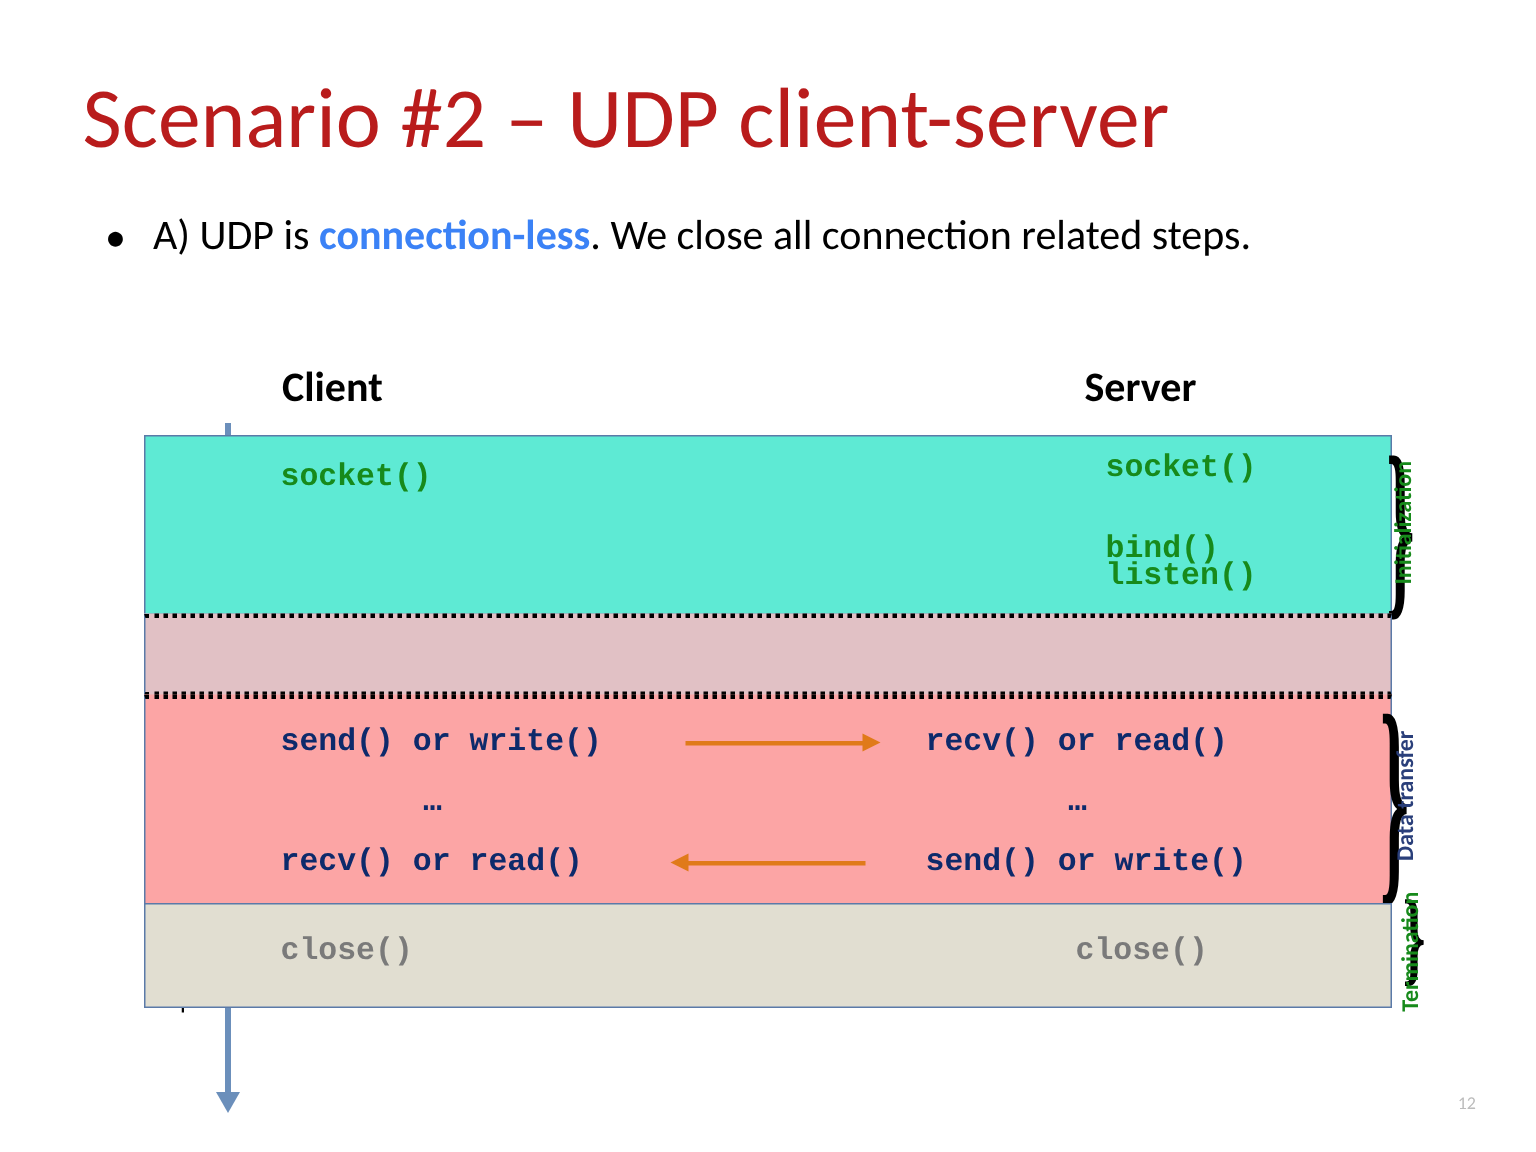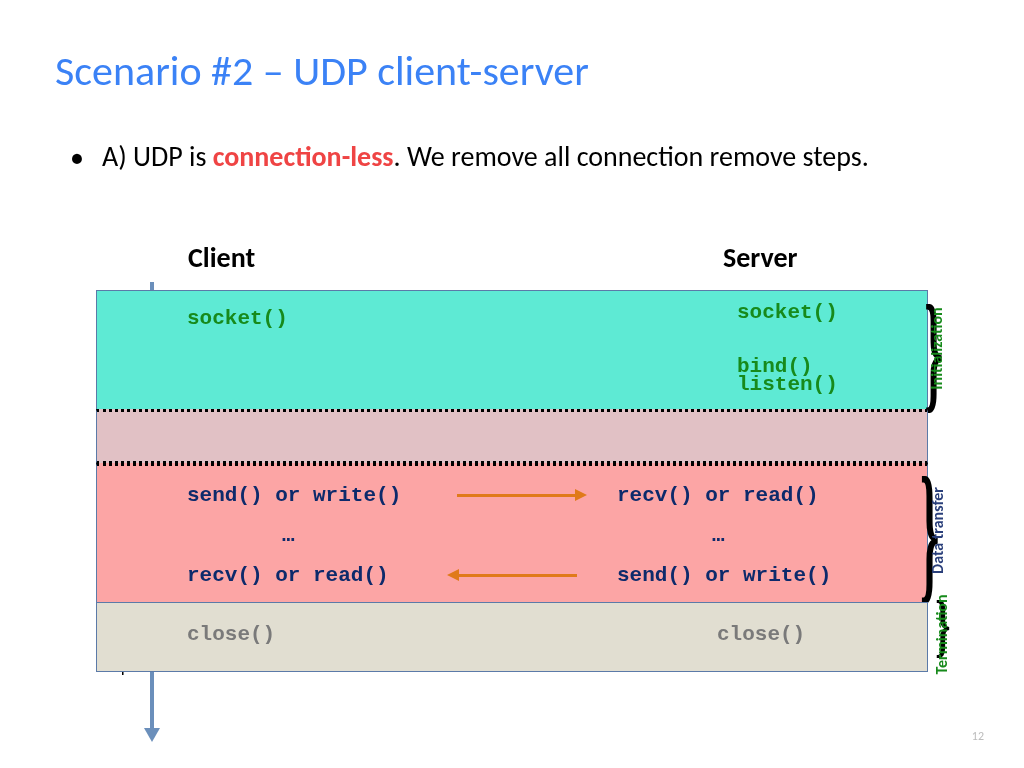--- a/index.html
+++ b/index.html
@@ -4,36 +4,36 @@
 <style>
   * { box-sizing: border-box; margin: 0; padding: 0; }
   body {
     width: 1024px; height: 768px;
     background: #fff;
     font-family: Calibri, Arial, sans-serif;
     position: relative;
     overflow: hidden;
   }
   .title {
-    color: #3b82f6;
-    font-size: 42px;
+    color: #b91c1c;
+    font-size: 57px;
     font-weight: 400;
     position: absolute;
     left: 55px; top: 45px;
   }
   .bullet-row {
     position: absolute;
     left: 70px; top: 140px;
     width: 880px;
     display: flex;
     font-size: 28px;
   }
   .bullet-row .dot { margin-right: 18px; margin-left: 0; }
   .bullet-row .txt { line-height: 1.2; }
-  .em-red { color: #ef4444; font-weight: 700; }
+  .em-red { color: #3b82f6; font-weight: 700; }
   .col-headers {
     position: absolute; top: 240px; left: 0; width: 1024px;
     font-size: 28px; font-weight: 700;
   }
   .col-headers .client { position: absolute; left: 188px; }
   .col-headers .server { position: absolute; left: 723px; }
 
   .phases { position: absolute; left: 96px; top: 290px; width: 832px; }
   .phase {
     border: 1px solid #5b7aa8;
@@ -112,21 +112,21 @@
   }
 </style>
 </head>
 <body>
 
 <h1 class="title">Scenario #2 – UDP client-server</h1>
 
 <div class="bullet-row">
   <span class="dot">•</span>
   <span class="txt">
-    <span>A) UDP is </span><span class="em-red">connection-less</span><span>. We remove all connection remove steps.</span>
+    <span>A) UDP is </span><span class="em-red">connection-less</span><span>. We close all connection related steps.</span>
   </span>
 </div>
 
 <div class="col-headers">
   <span class="client">Client</span>
   <span class="server">Server</span>
 </div>
 
 <div class="time-arrow"></div>
 <div class="time-label">Time</div>

